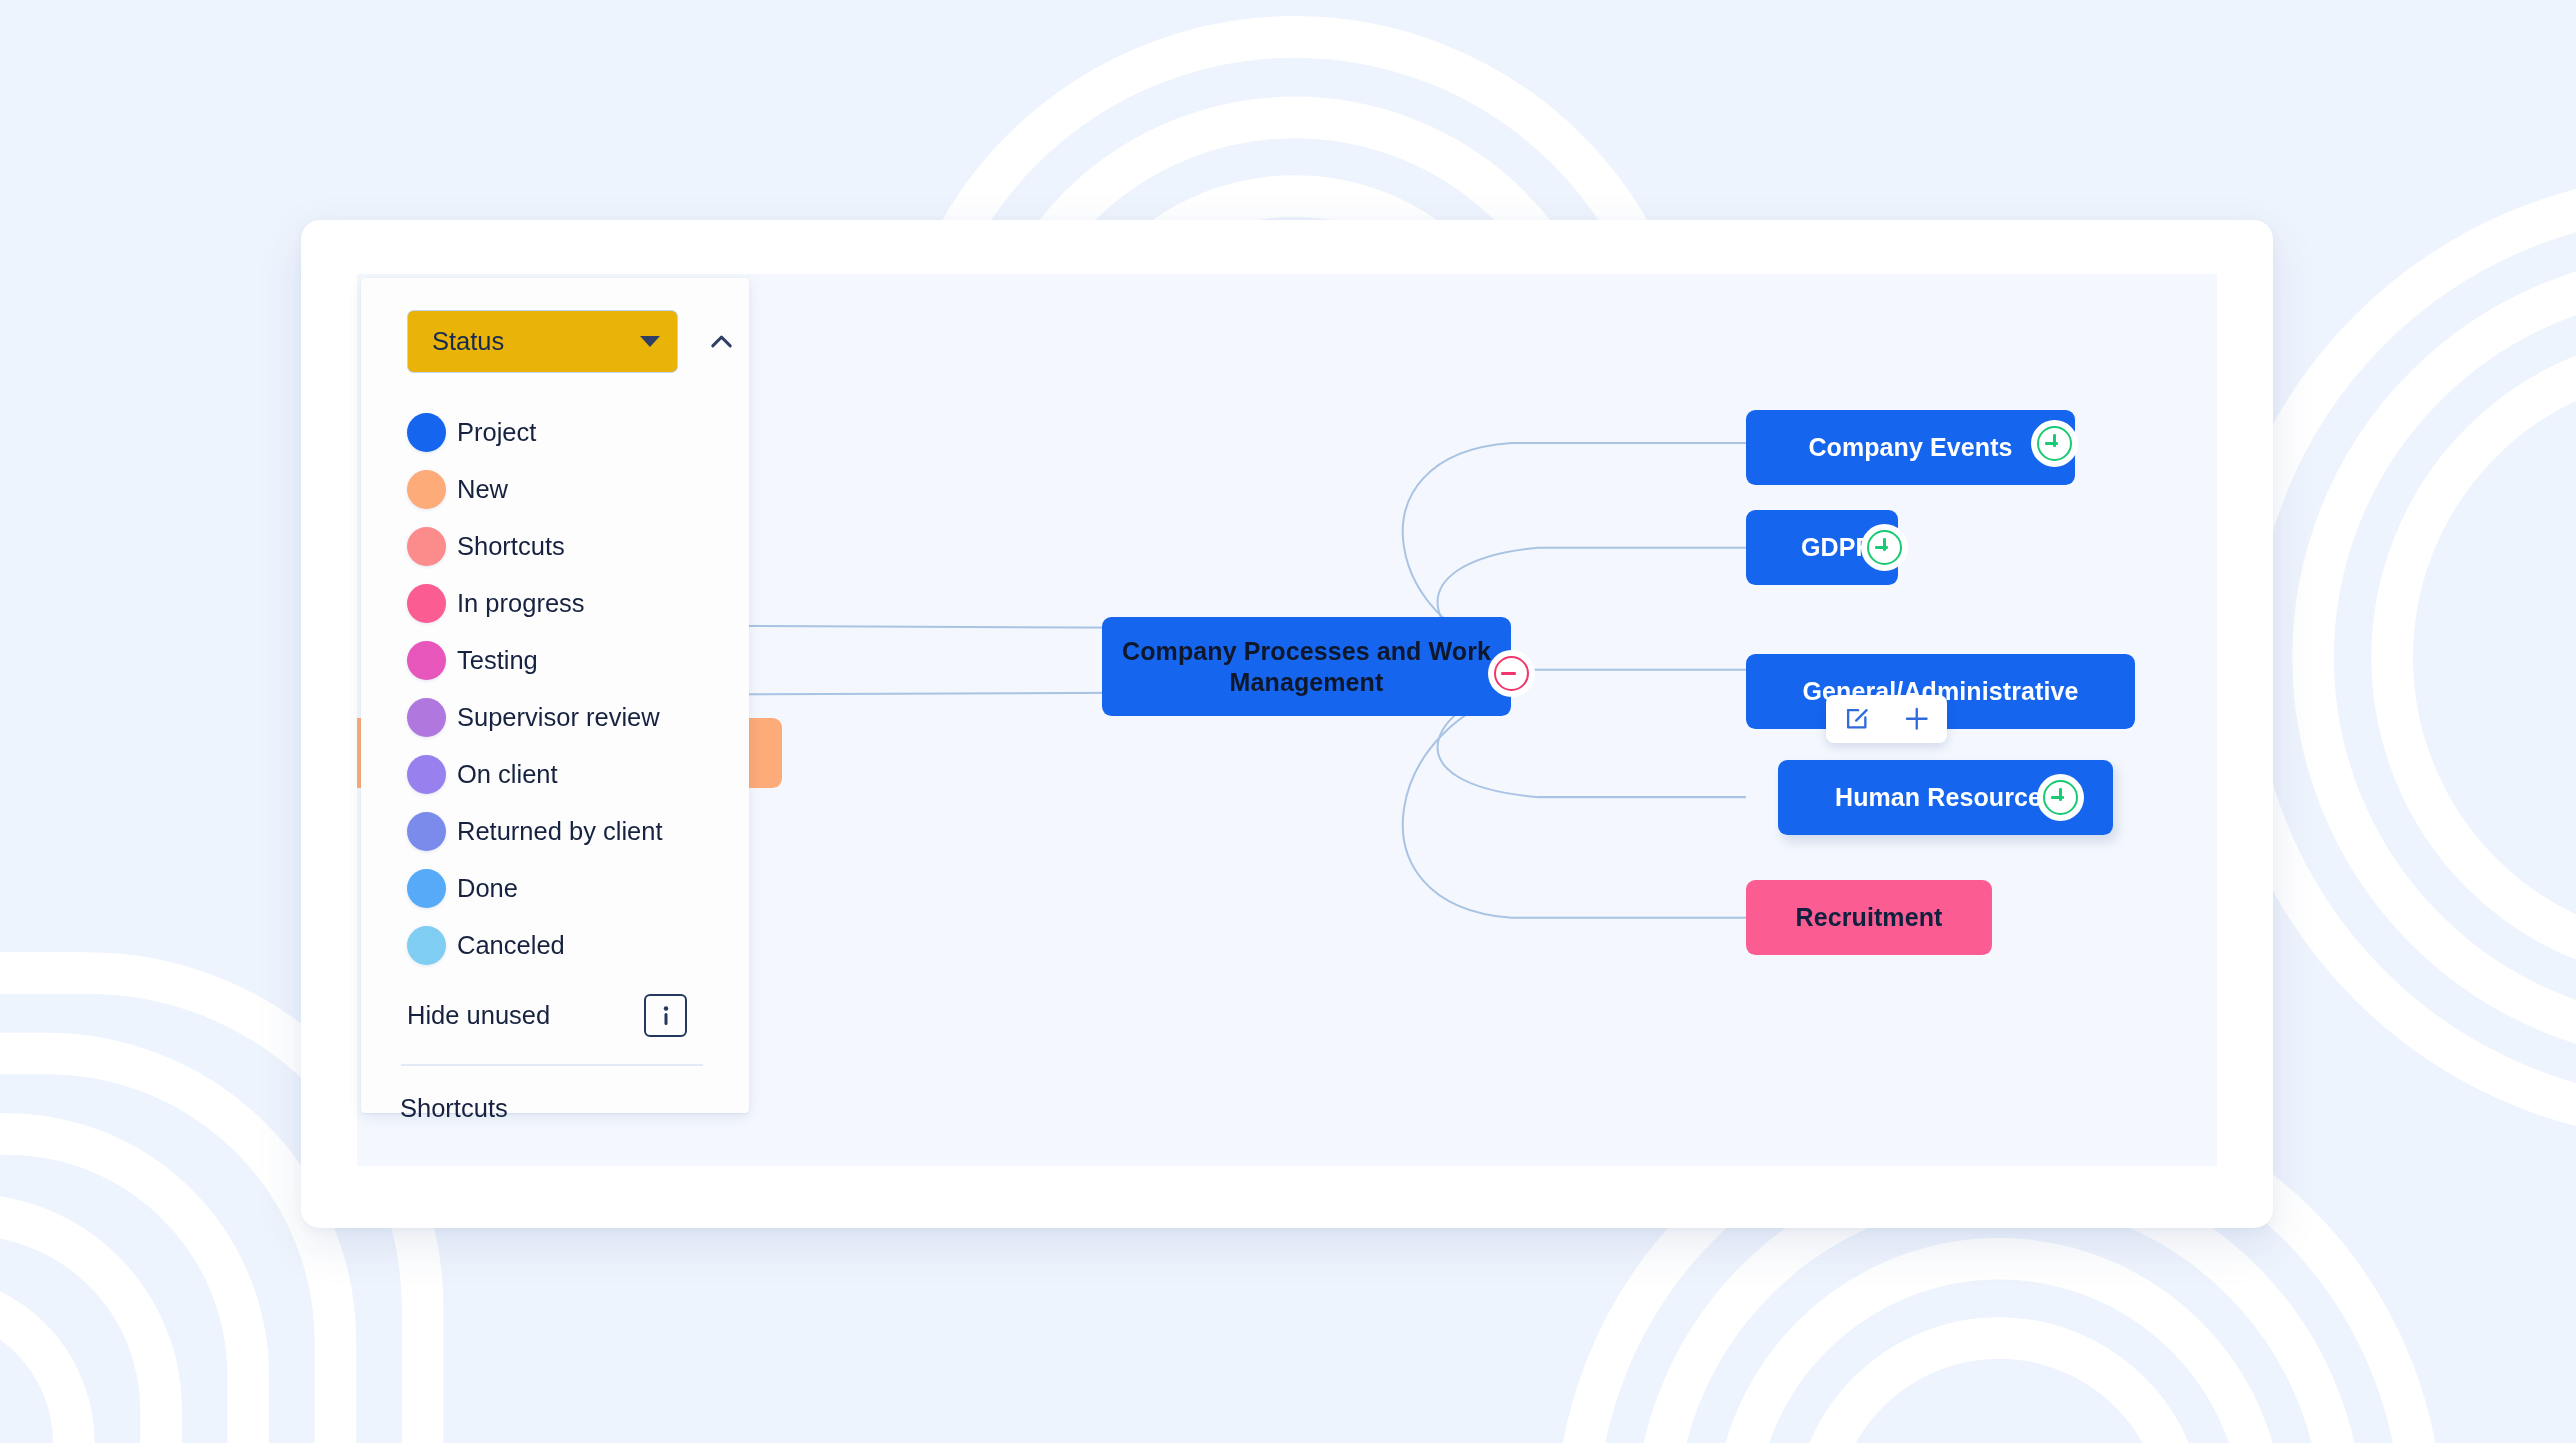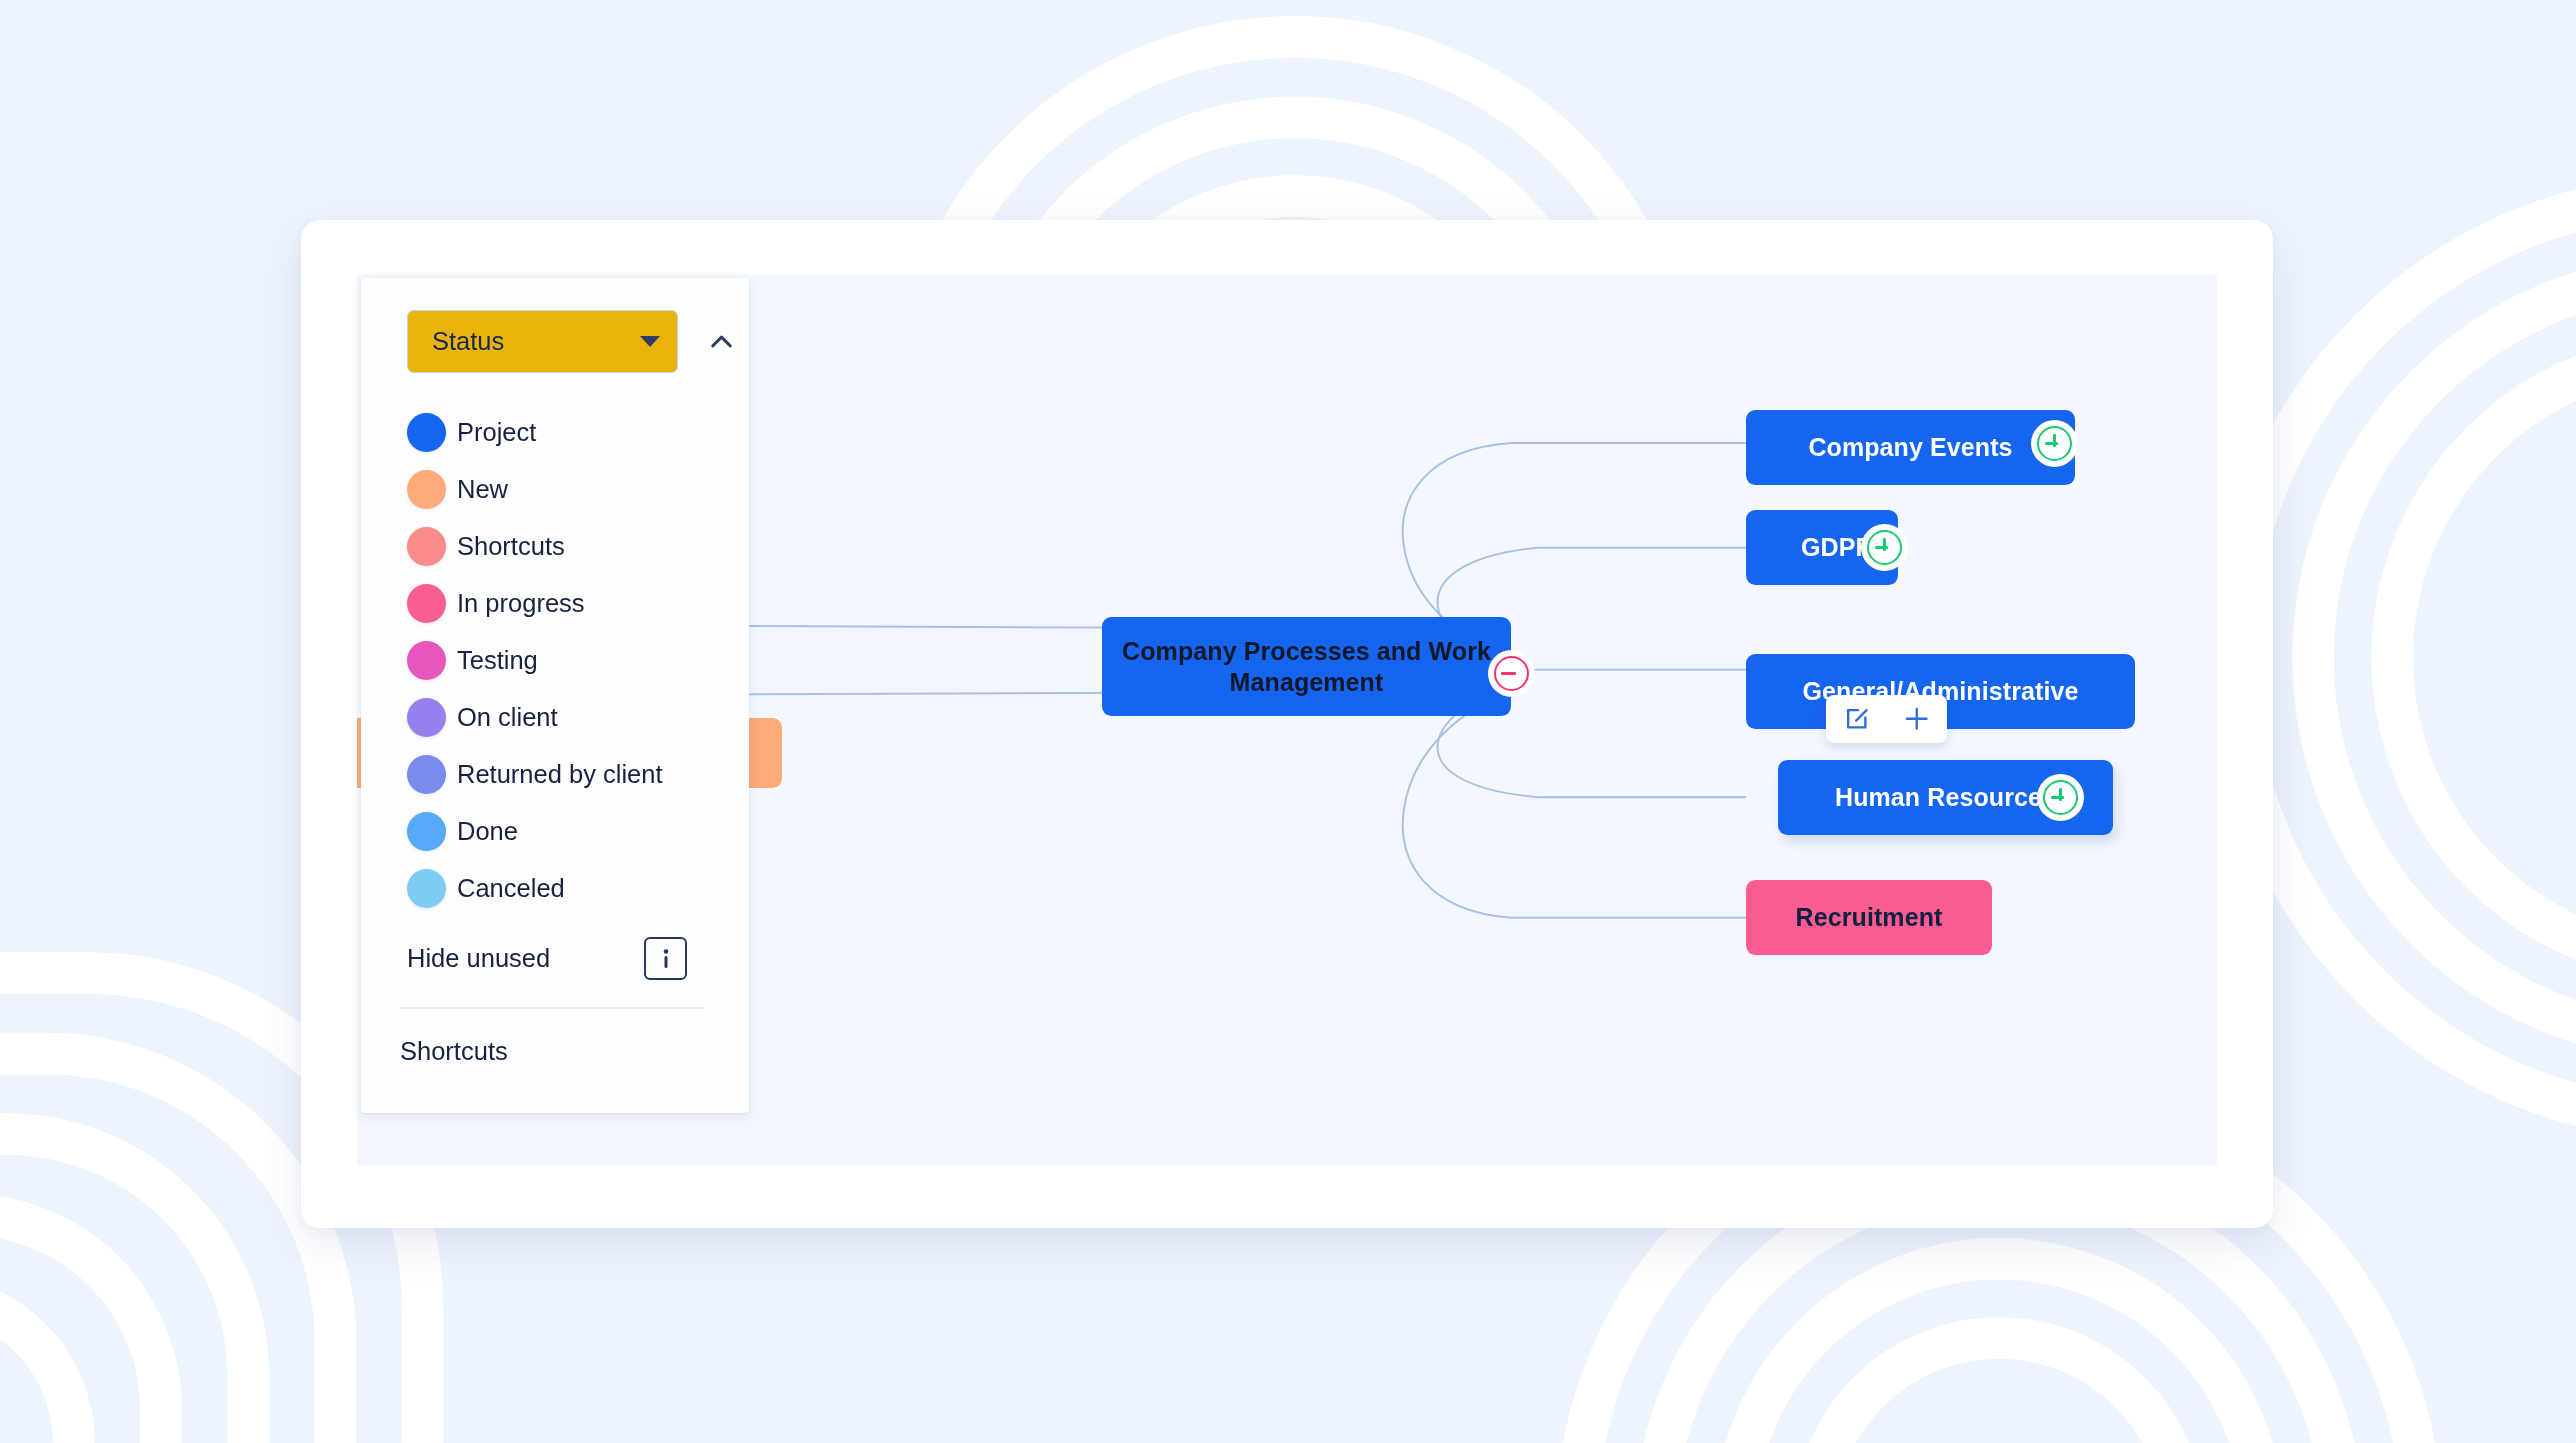--- a/index.html
+++ b/index.html
@@ -416,20 +416,24 @@
     <div class="legend-item">
       <span class="legend-dot" style="background:#fb5c92"></span>
       <span class="legend-label">In progress</span>
     </div>
 
     <div class="legend-item">
       <span class="legend-dot" style="background:#e756bb"></span>
       <span class="legend-label">Testing</span>
     </div>
 
+    <div class="legend-item">
+      <span class="legend-dot" style="background:#b077de"></span>
+      <span class="legend-label">Supervisor review</span>
+    </div>
 
     <div class="legend-item">
       <span class="legend-dot" style="background:#9881ef"></span>
       <span class="legend-label">On client</span>
     </div>
 
     <div class="legend-item">
       <span class="legend-dot" style="background:#7b8bec"></span>
       <span class="legend-label">Returned by client</span>
     </div>

